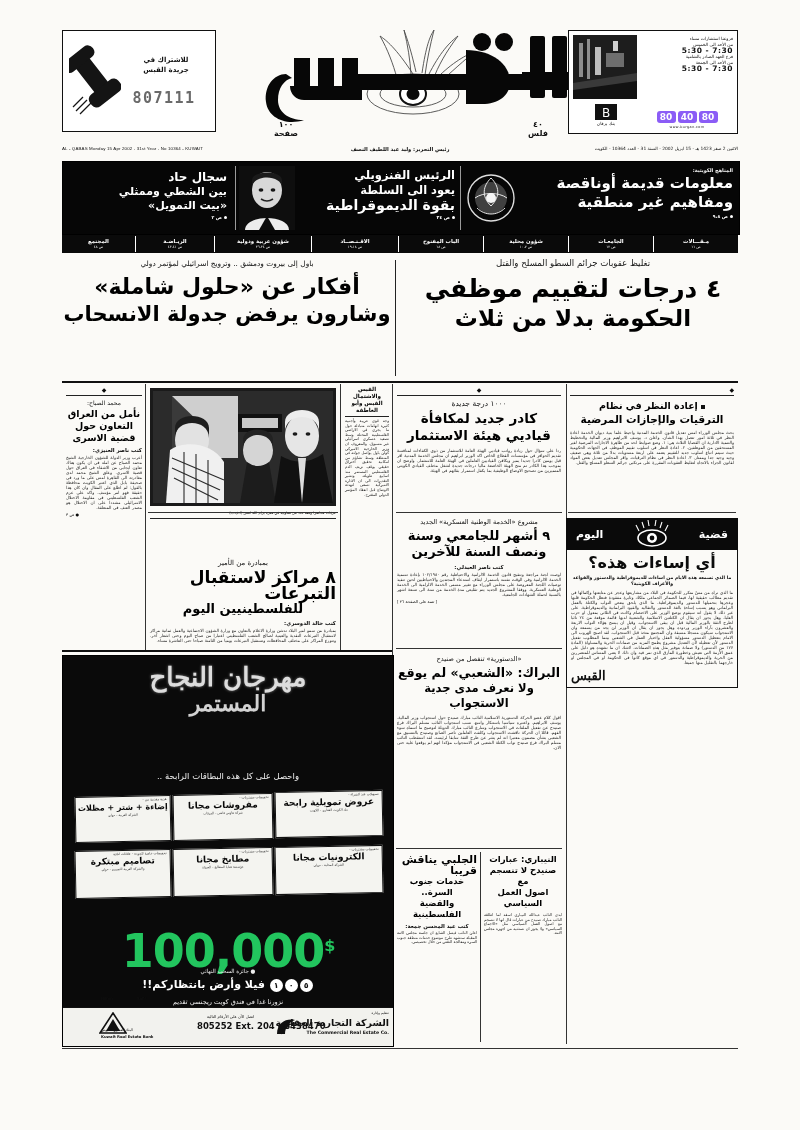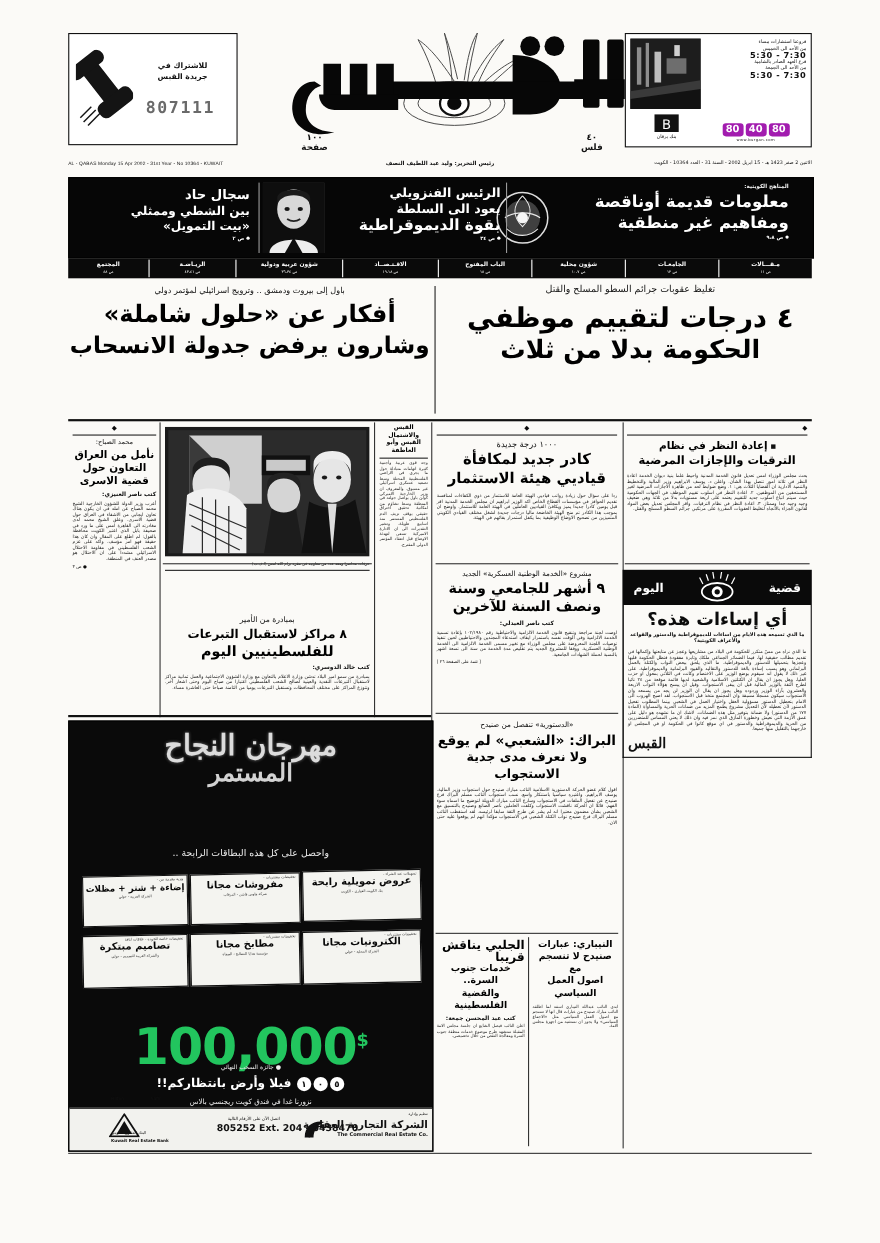--- a/index.html
+++ b/index.html
@@ -46,21 +46,21 @@
   .adbox{
     position:absolute;right:0;top:2px;width:168px;height:102px;
     border:1.5px solid #111;background:#fff;overflow:hidden;
   }
   .adphoto{position:absolute;left:4px;top:4px;width:64px;height:64px;background:#1b1b1b;overflow:hidden;}
   .adtimes{position:absolute;right:4px;top:5px;width:92px;direction:rtl;text-align:right;
            font-size:4.4px;line-height:6px;color:#111;}
   .adtime-big{font-size:7.5px;font-weight:bold;letter-spacing:0.5px;}
   .adlogo{position:absolute;left:14px;top:72px;width:46px;height:24px;}
   .adnums{position:absolute;right:4px;top:74px;width:92px;text-align:center;}
-  .adnum{display:inline-block;width:19px;height:12px;background:#a21caf;color:#fff;
+  .adnum{display:inline-block;width:19px;height:12px;background:#8b5cf6;color:#fff;
          border-radius:3px;font-size:9px;font-weight:bold;line-height:12px;text-align:center;
          margin:0 1px;font-family:"DejaVu Sans","Liberation Sans",sans-serif;}
   .adsite{font-size:3.4px;color:#222;text-align:center;margin-top:1px;letter-spacing:0.4px;}
 
   
   #datelines{position:absolute;left:62px;top:146px;width:676px;height:12px;}
   .dl-left{position:absolute;left:0;top:0;font-size:4.4px;color:#111;letter-spacing:0.15px;
            font-family:"Liberation Sans",sans-serif;direction:ltr;}
   .dl-right{position:absolute;right:0;top:0;font-size:4.4px;color:#111;direction:rtl;}
   .dl-editor{position:absolute;left:50%;top:0;transform:translateX(-50%);
@@ -254,21 +254,21 @@
   </div>
 
   <div id="datelines">
     <div class="dl-left">AL - QABAS  Monday 15 Apr 2002 - 31st Year - No 10364 - KUWAIT</div>
     <div class="dl-editor">رئيس التحرير: وليد عبد اللطيف النصف</div>
     <div class="dl-right">الاثنين 2 صفر 1423 هـ - 15 ابريل 2002 - السنة 31 - العدد 10364 - الكويت</div>
   </div>
 
   <div id="banner">
 
-    <div class="bn-cell" style="right:16px;width:278px;">
+    <div class="bn-cell" style="right:0;width:278px;">
       <svg class="bn-emblem" style="left:4px;" viewBox="0 0 52 52">
         <circle cx="26" cy="26" r="23" fill="none" stroke="#ddd" stroke-width="1.4"></circle>
         <circle cx="26" cy="26" r="16" fill="#efefef" opacity=".25"></circle>
         <g stroke="#e8e8e8" stroke-width="1" fill="none">
           <path d="M26 6 C18 14 16 24 26 34 C36 24 34 14 26 6"></path>
           <path d="M10 26 C18 20 34 20 42 26"></path>
           <path d="M12 36 C20 44 32 44 40 36"></path>
         </g>
         <circle cx="26" cy="26" r="5" fill="#f5f5f5"></circle>
       </svg>
@@ -419,21 +419,21 @@
       <path d="M148 70 L152 115 L156 70 Z" fill="#ddd"></path>
       <ellipse cx="145" cy="46" rx="2.4" ry="1.8" fill="#1a1a1a"></ellipse>
       <ellipse cx="158" cy="46" rx="2.4" ry="1.8" fill="#1a1a1a"></ellipse>
     </svg>
     <div style="font-size:3.6px;direction:rtl;text-align:right;margin-top:1px;">عرفات محاصرا ومعه عدد من معاونيه في مقره برام الله امس (ا.ف.ب)</div>
   </div>
 
   <div style="position:absolute;left:150px;top:518px;width:186px;">
     <div class="hair" style="margin-bottom:3px;"></div>
     <div class="st-kick" style="font-size:7px;letter-spacing:2px;margin-top:40px;">بمبادرة من الأمير</div>
-    <div class="st-h" style="font-size:11px;line-height:16px;letter-spacing:0.3px;">٨ مراكز لاستقبال التبرعات</div>
+    <div class="st-h" style="font-size:17px;line-height:16px;letter-spacing:0.3px;text-align:right;">٨ مراكز لاستقبال التبرعات</div>
     <div class="st-h" style="font-size:13px;line-height:16px;letter-spacing:2px;">للفلسطينيين اليوم</div>
     <div class="st-by">كتب خالد الدوسري:</div>
     <div class="btext">بمبادرة من سمو امير البلاد تدشن وزارة الاعلام بالتعاون مع وزارة الشؤون الاجتماعية والعمل ثمانية مراكز لاستقبال التبرعات النقدية والعينية لصالح الشعب الفلسطيني اعتبارا من صباح اليوم وحتى اشعار آخر. وتتوزع المراكز على مختلف المحافظات وتستقبل التبرعات يوميا من الثامنة صباحا حتى العاشرة مساء.</div>
   </div>
 
   <div style="position:absolute;left:345px;top:386px;width:44px;">
     <div class="st-h" style="font-size:5.6px;line-height:7px;">القبس والاشتمال</div>
     <div class="st-h" style="font-size:5.6px;line-height:7px;margin-bottom:2px;">القبس وأبو العاطفة</div>
     <div class="hair" style="margin-bottom:2px;"></div>
     <div class="btext2">وجه قوى عربية وأجنبية كثيرة اتهامات متبادلة حول ما يجري في الاراضي الفلسطينية المحتلة وسط تصعيد عسكري اسرائيلي غير مسبوق. والمعروف ان وزير الخارجية الاميركي كولن باول يواصل جولته في المنطقة وسط تشاؤم من امكانية تحقيق اختراق حقيقي يوقف نزيف الدم الفلسطيني المستمر منذ اسابيع طويلة. وتشير التقديرات الى ان الادارة الاميركية تسعى لتهدئة الاوضاع قبل انعقاد المؤتمر الدولي المقترح.</div>
@@ -559,21 +559,21 @@
       <div class="cp-mid">تصاميم مبتكرة</div>
       <div class="cp-bot">والشركة العربية للتصميم - حولي</div>
     </div>
 
     <div class="ad-prize"><span>100,000</span><sup>$</sup></div>
     <div class="ad-prizesub">● <span>جائزة السحب النهائي</span></div>
     <div class="ad-villas">
       <span class="vn">٥</span><span class="vn">٠</span><span class="vn">١</span>
       <span>فيلا وأرض بانتظاركم!!</span>
     </div>
-    <div class="ad-tomorrow">نزورنا غدا في فندق كويت ريجنسي بالاس</div>
+    <div class="ad-tomorrow">نزورنا غدا في فندق كويت ريجنسي تقديم</div>
 
     <div class="ad-foot">
       <div class="fl" style="right:4px;top:3px;font-size:3.4px;">تنظيم وإدارة</div>
       <div class="fl" style="right:4px;top:9px;font-size:9.5px;font-weight:bold;">الشركة التجارية العقارية</div>
       <div class="fl" style="right:4px;top:22px;font-size:4.6px;font-weight:bold;direction:ltr;">The Commercial Real Estate Co.</div>
       <svg style="position:absolute;right:96px;top:8px;" width="22" height="20" viewBox="0 0 22 20">
         <path d="M2 18 C2 6 12 2 20 4 C14 6 10 12 10 18 Z" fill="#111"></path>
         <path d="M6 18 C8 10 14 7 20 8" stroke="#111" stroke-width="1.2" fill="none"></path>
       </svg>
       <div class="fl" style="left:110px;top:6px;font-size:4px;">اتصل الآن على الأرقام التالية</div>

